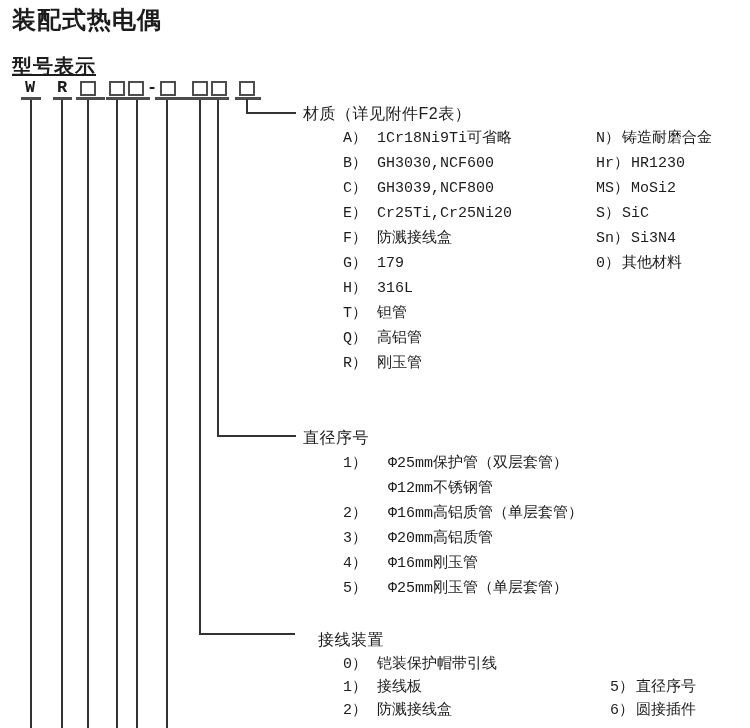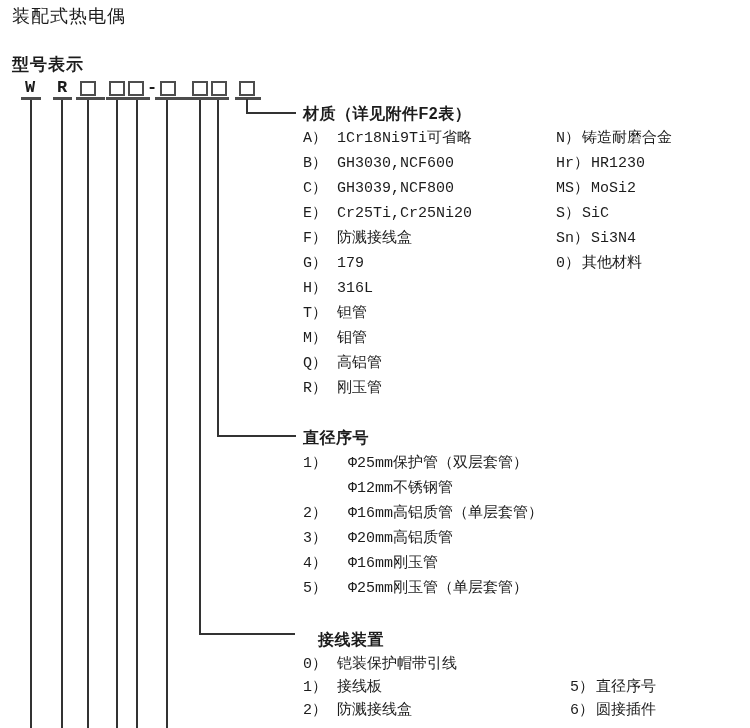--- a/index.html
+++ b/index.html
@@ -8,47 +8,47 @@
     position:relative;
     width:750px;height:728px;
     background:#ffffff;
     color:#1c1c1c;
     font-family:"Liberation Mono","DejaVu Sans Mono",monospace;
     overflow:hidden;
   }
   .doc-title{
     position:absolute;left:12px;top:4px;
     font-family:"Liberation Sans","DejaVu Sans",sans-serif;
-    font-size:18px;font-weight:normal;letter-spacing:1px;
+    font-size:24px;font-weight:bold;letter-spacing:1px;
   }
   .doc-subtitle{
     position:absolute;left:12px;top:53px;
     font-family:"Liberation Sans","DejaVu Sans",sans-serif;
-    font-size:17px;font-weight:bold;letter-spacing:1px;
+    font-size:20px;font-weight:bold;letter-spacing:1px;text-decoration:underline;
   }
   .mchar{
     position:absolute;top:79px;
     font-size:17px;font-weight:600;line-height:17px;
   }
   .mbox{
     position:absolute;top:81px;
     width:16px;height:15px;box-sizing:border-box;
     border:2px solid #4d4d4d;background:#fff;
   }
   .mbar{
     position:absolute;top:97px;height:3px;background:#4d4d4d;
   }
   .vline{position:absolute;width:2px;background:#333;}
   .hline{position:absolute;height:2px;background:#333;}
   .sec-title{
     position:absolute;
     font-family:"Liberation Sans","DejaVu Sans",sans-serif;
-    font-size:16px;font-weight:bold;white-space:nowrap;letter-spacing:0.5px;
+    font-size:16px;font-weight:normal;white-space:nowrap;letter-spacing:0.5px;
   }
-  .list{position:absolute;}
+  .list{position:absolute;margin-left:40px;}
   .row{height:25px;line-height:25px;font-size:15px;white-space:nowrap;}
   .row .code{display:inline-block;width:34px;}
   .dia .row .code{width:45px;}
   .tight .row .code{width:auto;min-width:0;margin-right:2px;}
   .ter .row{height:23px;line-height:23px;}
 </style>
 </head>
 <body>
 
 <div class="page">
@@ -94,21 +94,20 @@
 
   <div class="list" style="left:303px;top:126px">
     <div class="row"><span class="code">A）</span><span>1Cr18Ni9Ti可省略</span></div>
     <div class="row"><span class="code">B）</span><span>GH3030,NCF600</span></div>
     <div class="row"><span class="code">C）</span><span>GH3039,NCF800</span></div>
     <div class="row"><span class="code">E）</span><span>Cr25Ti,Cr25Ni20</span></div>
     <div class="row"><span class="code">F）</span><span>防溅接线盒</span></div>
     <div class="row"><span class="code">G）</span><span>179</span></div>
     <div class="row"><span class="code">H）</span><span>316L</span></div>
     <div class="row"><span class="code">T）</span><span>钽管</span></div>
-    <div class="row"><span class="code">M）</span><span>钼管</span></div>
     <div class="row"><span class="code">Q）</span><span>高铝管</span></div>
     <div class="row"><span class="code">R）</span><span>刚玉管</span></div>
   </div>
 
   <div class="list tight" style="left:556px;top:126px">
     <div class="row"><span class="code">N）</span><span>铸造耐磨合金</span></div>
     <div class="row"><span class="code">Hr）</span><span>HR1230</span></div>
     <div class="row"><span class="code">MS）</span><span>MoSi2</span></div>
     <div class="row"><span class="code">S）</span><span>SiC</span></div>
     <div class="row"><span class="code">Sn）</span><span>Si3N4</span></div>

